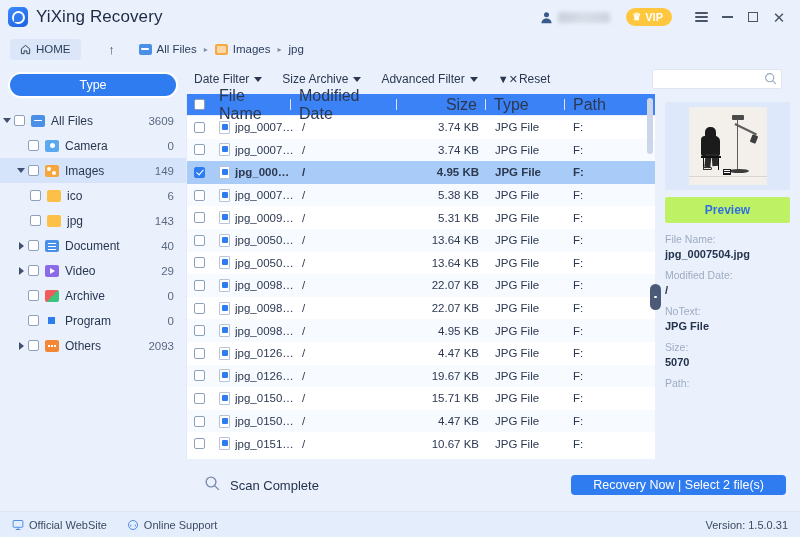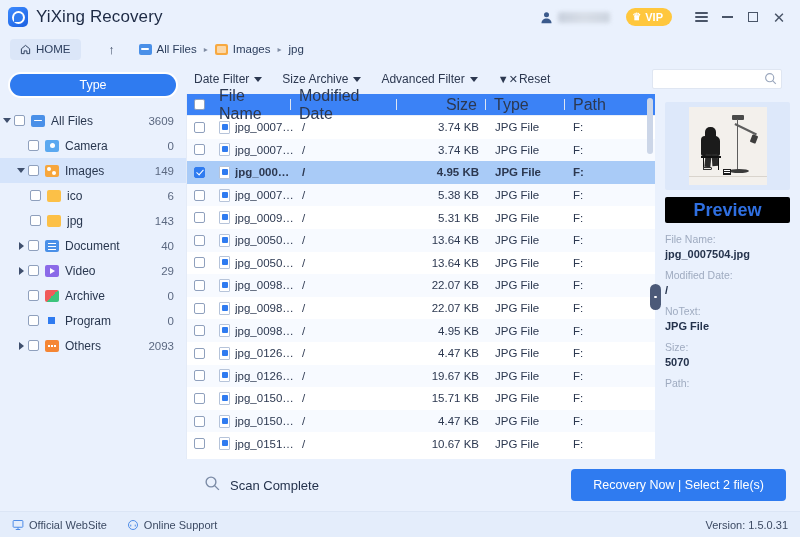--- a/index.html
+++ b/index.html
@@ -210,40 +210,40 @@
   .photo .shoe { position:absolute; left: 14px; top: 60px; width: 9px; height: 3px; background: #e8e6e2; border: 1px solid #333; border-radius: 1px; }
   .photo .stand-pole { position:absolute; left: 48px; top: 12px; width: 1.6px; height: 52px; background: #5d5d5d; }
   .photo .stand-boom { position:absolute; left: 46px; top: 16px; width: 24px; height: 1.6px; background: #5d5d5d; transform: rotate(26deg); transform-origin: left center; }
   .photo .stand-head { position:absolute; left: 43px; top: 8px; width: 12px; height: 5px; background: #4a4a4a; border-radius: 1px; }
   .photo .stand-lamp { position:absolute; left: 62px; top: 28px; width: 6px; height: 8px; background: #3d3d3d; border-radius: 1px; transform: rotate(22deg); }
   .photo .stand-base { position:absolute; left: 40px; top: 62px; width: 20px; height: 4px; background: #3a3a3a; border-radius: 50%; }
   .photo .marker { position:absolute; left: 34px; top: 62px; width: 8px; height: 6px; background: #1b1b1b; }
   .photo .marker:after { content:""; position:absolute; left:1px; top:1px; width:6px; height:1px; background:#fff; box-shadow: 0 2px 0 #fff; }
 
   .preview-btn {
-    margin-top: 7px; height: 26px; background: #000000; border-radius: 2px;
+    margin-top: 7px; height: 26px; background: #bef264; border-radius: 2px;
     display: flex; align-items: center; justify-content: center;
-    font-size: 18px; font-weight: bold; color: #2f6fe0;
+    font-size: 12px; font-weight: bold; color: #2f6fe0;
   }
   .meta { margin-top: 10px; display: flex; flex-direction: column; gap: 0; }
   .meta-k { font-size: 10.5px; color: #9fabc0; margin-bottom: 3px; }
   .meta-v { font-size: 11px; color: #24324c; font-weight: bold; margin-bottom: 9px; }
 
   
   .scanbar {
     height: 52px; flex: 0 0 52px; background: #eaf1fd; display: flex;
     align-items: center; padding: 0 14px 0 18px; margin: 0;
   }
   .scan-ic { width: 26px; flex: 0 0 26px; color: #7b8ba6; font-size: 15px; }
   .scan-txt { display: flex; flex-direction: column; gap: 15px; }
   .scan-title { font-size: 13px; color: #24324c; }
   .scan-sub { font-size: 10.5px; color: #7b8ba6; }
   .recover-btn {
     margin-left: auto; background: #2f7bf0; color: #fff; border-radius: 4px;
-    height: 32px; padding: 0 22px; display: flex; align-items: center;
+    height: 20px; padding: 0 22px; display: flex; align-items: center;
     font-size: 12.5px;
   }
 
   
   .footer {
     height: 26px; flex: 0 0 26px; background: #e4edfb; display: flex;
     align-items: center; padding: 3px 12px; font-size: 11px; color: #3c4a63;
     border-top: 1px solid #dbe5f5;
   }
   .foot-item { display: flex; align-items: center; gap: 5px; margin-right: 20px; }

